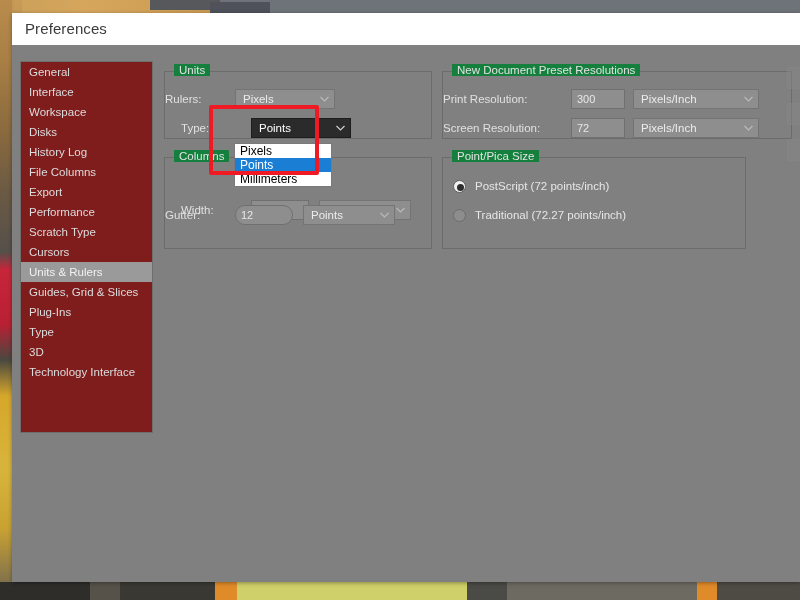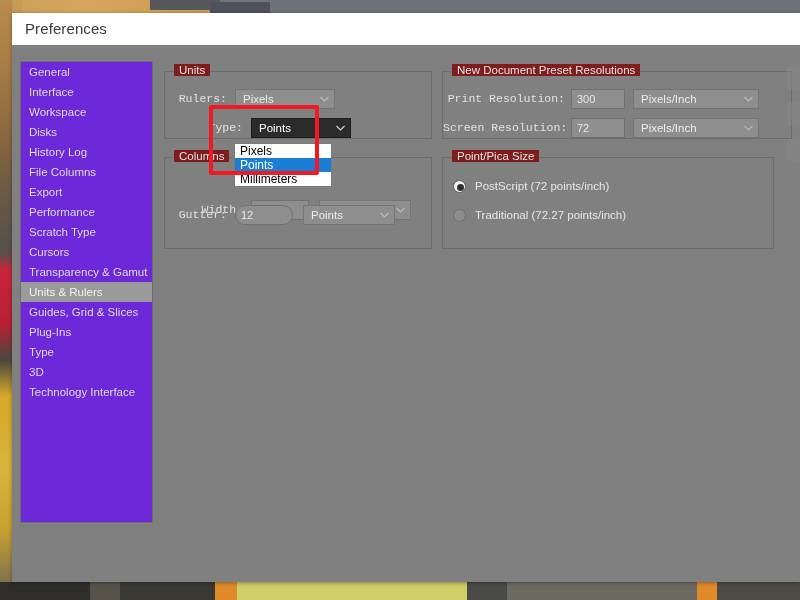--- a/index.html
+++ b/index.html
@@ -61,52 +61,51 @@
     font-size: 15px; color: #3b3b3b; letter-spacing: .1px;
   }
   #body {
     position: absolute; left: 0; top: 32px; width: 788px; height: 537px;
     background: #808080;
   }
 
   
   #sidebar {
     position: absolute; left: 8px; top: 16px;
-    width: 133px; height: 462px;
-    background: #6d28d9;
+    width: 133px; height: 372px;
+    background: #7f1d1d;
     border: 1px solid #6e6e6e;
   }
   .cat {
     position: relative; height: 20px; line-height: 20px;
     padding-left: 8px;
     font-size: 11.5px; color: #dcdcdc;
     white-space: nowrap;
   }
   .cat.selected { background: #9a9a9a; color: #f2f2f2; }
 
   
   .group {
     position: absolute;
     border: 1px solid #6c6c6c;
     background: transparent;
   }
   .group > .legend {
     position: absolute; top: -8px; left: 9px;
     padding: 0 5px;
-    background: #7f1d1d;
+    background: #15803d;
     font-size: 11.5px; color: #e2e2e2;
     white-space: nowrap;
   }
 
   .row { position: absolute; height: 20px; }
   .lbl {
     position: absolute; height: 20px; line-height: 20px;
-    font-size: 11.5px; color: #e0e0e0; text-align: right;
-    white-space: nowrap;
-    font-family: Liberation Mono, monospace;
+    font-size: 11.5px; color: #e0e0e0; 
+    white-space: nowrap;
   }
 
   
   .tbox {
     position: absolute; height: 20px; line-height: 18px;
     background: #8e8e8e; border: 1px solid #707070;
     color: #e8e8e8; font-size: 11px;
     padding: 0 5px;
     font-family: "Liberation Sans", sans-serif;
   }
@@ -216,21 +215,20 @@
         <div class="cat"><span>General</span></div>
         <div class="cat"><span>Interface</span></div>
         <div class="cat"><span>Workspace</span></div>
         <div class="cat"><span>Disks</span></div>
         <div class="cat"><span>History Log</span></div>
         <div class="cat"><span>File Columns</span></div>
         <div class="cat"><span>Export</span></div>
         <div class="cat"><span>Performance</span></div>
         <div class="cat"><span>Scratch Type</span></div>
         <div class="cat"><span>Cursors</span></div>
-        <div class="cat"><span>Transparency &amp; Gamut</span></div>
         <div class="cat selected"><span>Units &amp; Rulers</span></div>
         <div class="cat"><span>Guides, Grid &amp; Slices</span></div>
         <div class="cat"><span>Plug-Ins</span></div>
         <div class="cat"><span>Type</span></div>
         <div class="cat"><span>3D</span></div>
         <div class="cat"><span>Technology Interface</span></div>
       </div>
 
     <div class="group" style="left:152px; top:26px; width:268px; height:68px;">
       <div class="legend">Units</div>
@@ -313,21 +311,21 @@
           <span class="ctext">Pixels/Inch</span>
           <span class="carrow">
             <svg width="9" height="6" viewBox="0 0 9 6">
                 <path d="M0.5 1 L4.5 5 L8.5 1" fill="none" stroke="currentColor" stroke-width="1.2"></path>
               </svg>
           </span>
         </div>
       </div>
     </div>
 
-    <div class="group" style="left:430px; top:112px; width:332px; height:92px;">
+    <div class="group" style="left:430px; top:112px; width:304px; height:92px;">
       <div class="legend">Point/Pica Size</div>
 
       <div class="radio-row" style="left:10px; top:19px; width:330px;">
         <span class="radio on"></span>
         <span class="radio-lbl">PostScript (72 points/inch)</span>
       </div>
 
       <div class="radio-row" style="left:10px; top:48px; width:330px;">
         <span class="radio"></span>
         <span class="radio-lbl">Traditional (72.27 points/inch)</span>

